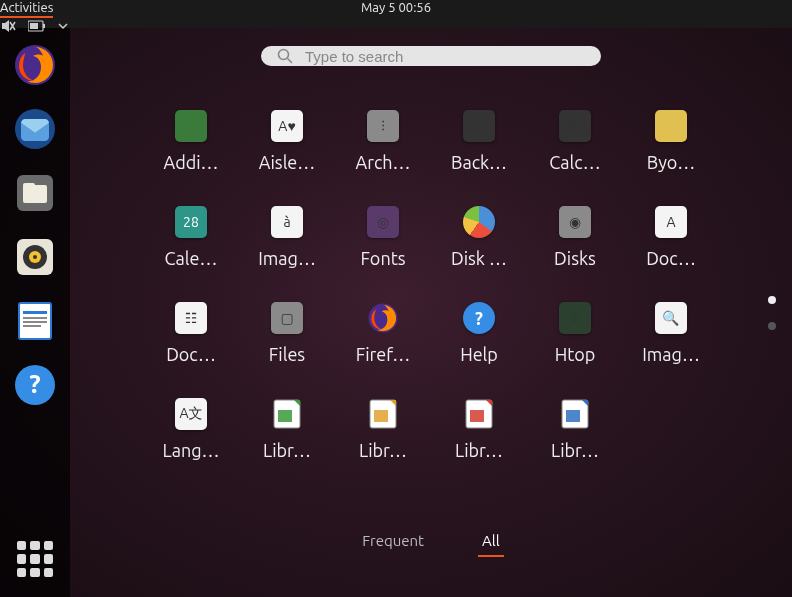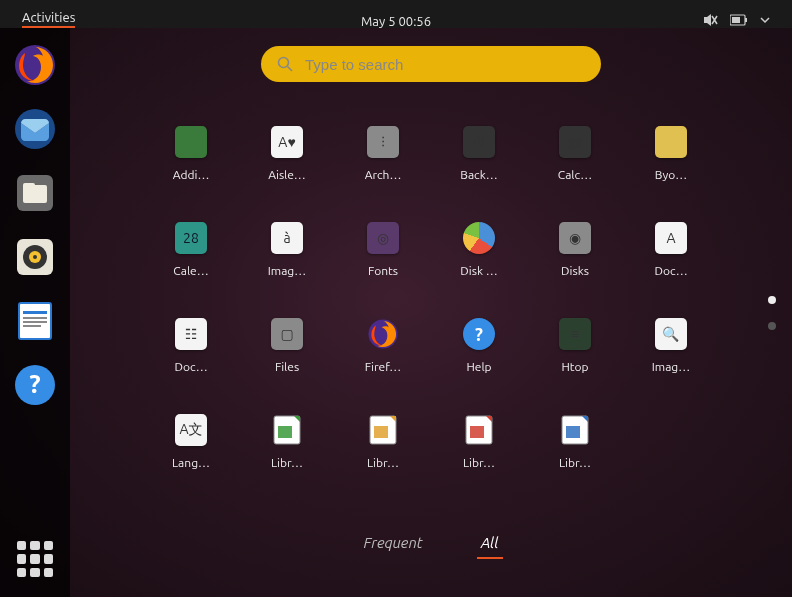--- a/index.html
+++ b/index.html
@@ -12,25 +12,26 @@
       overflow: hidden;
       position: relative;
     }
 
     
     .topbar {
       height: 28px;
       background: #1a1a1a;
       display: flex;
       justify-content: space-between;
-      align-items: flex-end;
-      padding: 0 22px;
+      align-items: flex-start;
+      padding: 0 0;
       font-size: 13px;
       position: relative;
       z-index: 10;
+      flex-direction: column;
     }
     .topbar-left { border-bottom: 2px solid #e95420; padding-bottom: 2px; }
     .topbar-center {
       position: absolute;
       left: 50%;
       transform: translateX(-50%);
     }
     .topbar-right { display: flex; gap: 12px; align-items: center; }
     .topbar-right svg { fill: #ccc; }
 
@@ -83,22 +84,22 @@
       top: 28px;
       bottom: 0;
       display: flex;
       flex-direction: column;
       align-items: center;
       padding-top: 18px;
     }
 
     .search-wrap {
       width: 340px;
-      height: 36px;
-      background: #eab308;
+      height: 20px;
+      background: #e5e5e5;
       border-radius: 18px;
       display: flex;
       align-items: center;
       padding: 0 16px;
       gap: 12px;
       margin-bottom: 40px;
     }
     .search-wrap svg { fill: #888; flex-shrink: 0; }
     .search-input {
       border: none;
@@ -131,35 +132,34 @@
       border-radius: 5px;
       margin-bottom: 10px;
       display: flex;
       align-items: center;
       justify-content: center;
       font-size: 14px;
       color: #333;
       box-shadow: 0 1px 3px rgba(0,0,0,0.4);
     }
     .app-label {
-      font-size: 12px;
+      font-size: 18px;
       color: #eee;
       max-width: 80px;
       white-space: nowrap;
       overflow: hidden;
       text-overflow: ellipsis;
       text-align: center;
     }
 
     .tabs {
       display: flex;
       gap: 50px;
-      margin-top: 22px;
+      margin-top: 36px;
       font-size: 15px;
-      font-style: italic;
     }
     .tab {
       padding: 6px 4px;
       cursor: pointer;
       color: #bbb;
     }
     .tab.active {
       color: #fff;
       border-bottom: 2px solid #e95420;
     }
@@ -179,21 +179,21 @@
       background: #555;
     }
     .pager-dot.active { background: #eee; }
 
     
     .ic-green { background: #3a7a3a; }
     .ic-white { background: #f4f4f4; }
     .ic-grey { background: #8a8a8a; }
     .ic-dark { background: #333; }
     .ic-yellow { background: #e0c050; }
-    .ic-teal { background: #2e9688; color:#0f172a; }
+    .ic-teal { background: #2e9688; color:#ffffff; }
     .ic-purple { background: #5a3a6a; }
     .ic-darkgreen { background: #2c4030; }
     .ic-disk { background: conic-gradient(#4a90d9 0 35%, #e94f3a 35% 60%, #f4c242 60% 80%, #7ac142 80% 100%); border-radius:50%; }
     .ic-help { background: #358de6; border-radius:50%; color:#fff; font-weight:bold; font-size:18px; }
   </style>
 </head>
 <body>
 
 <div class="topbar">
   <div class="topbar-left">Activities</div>

